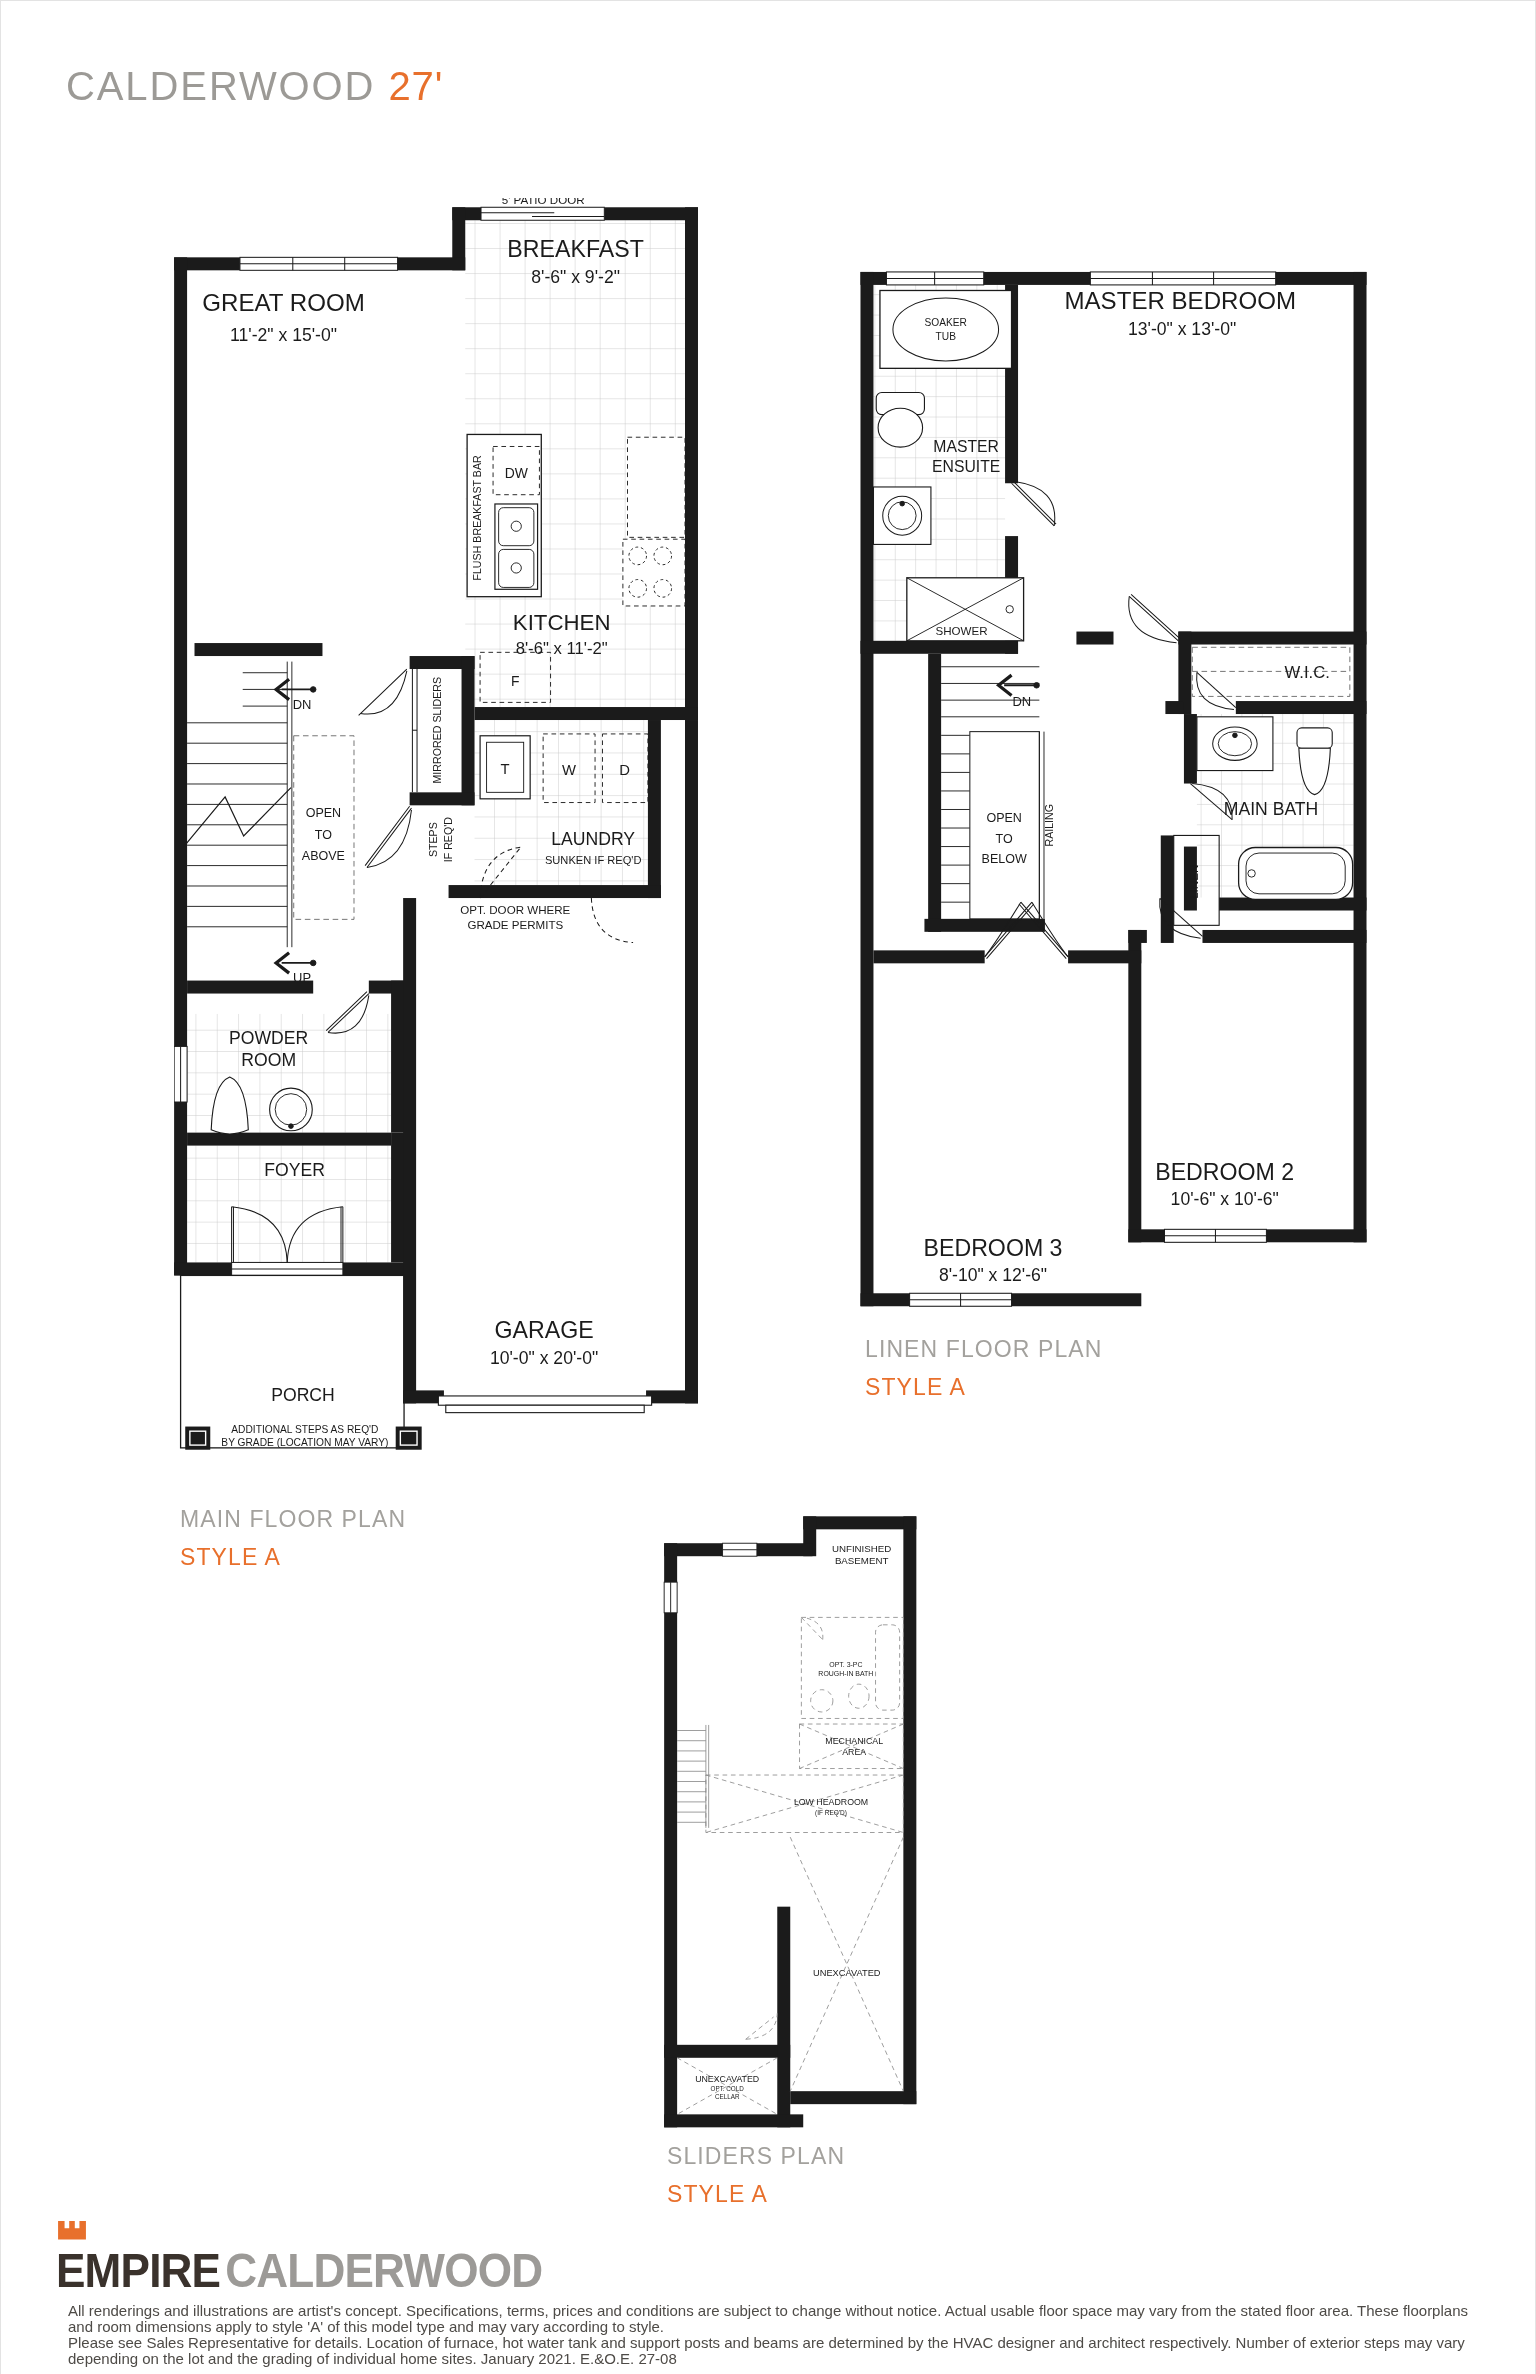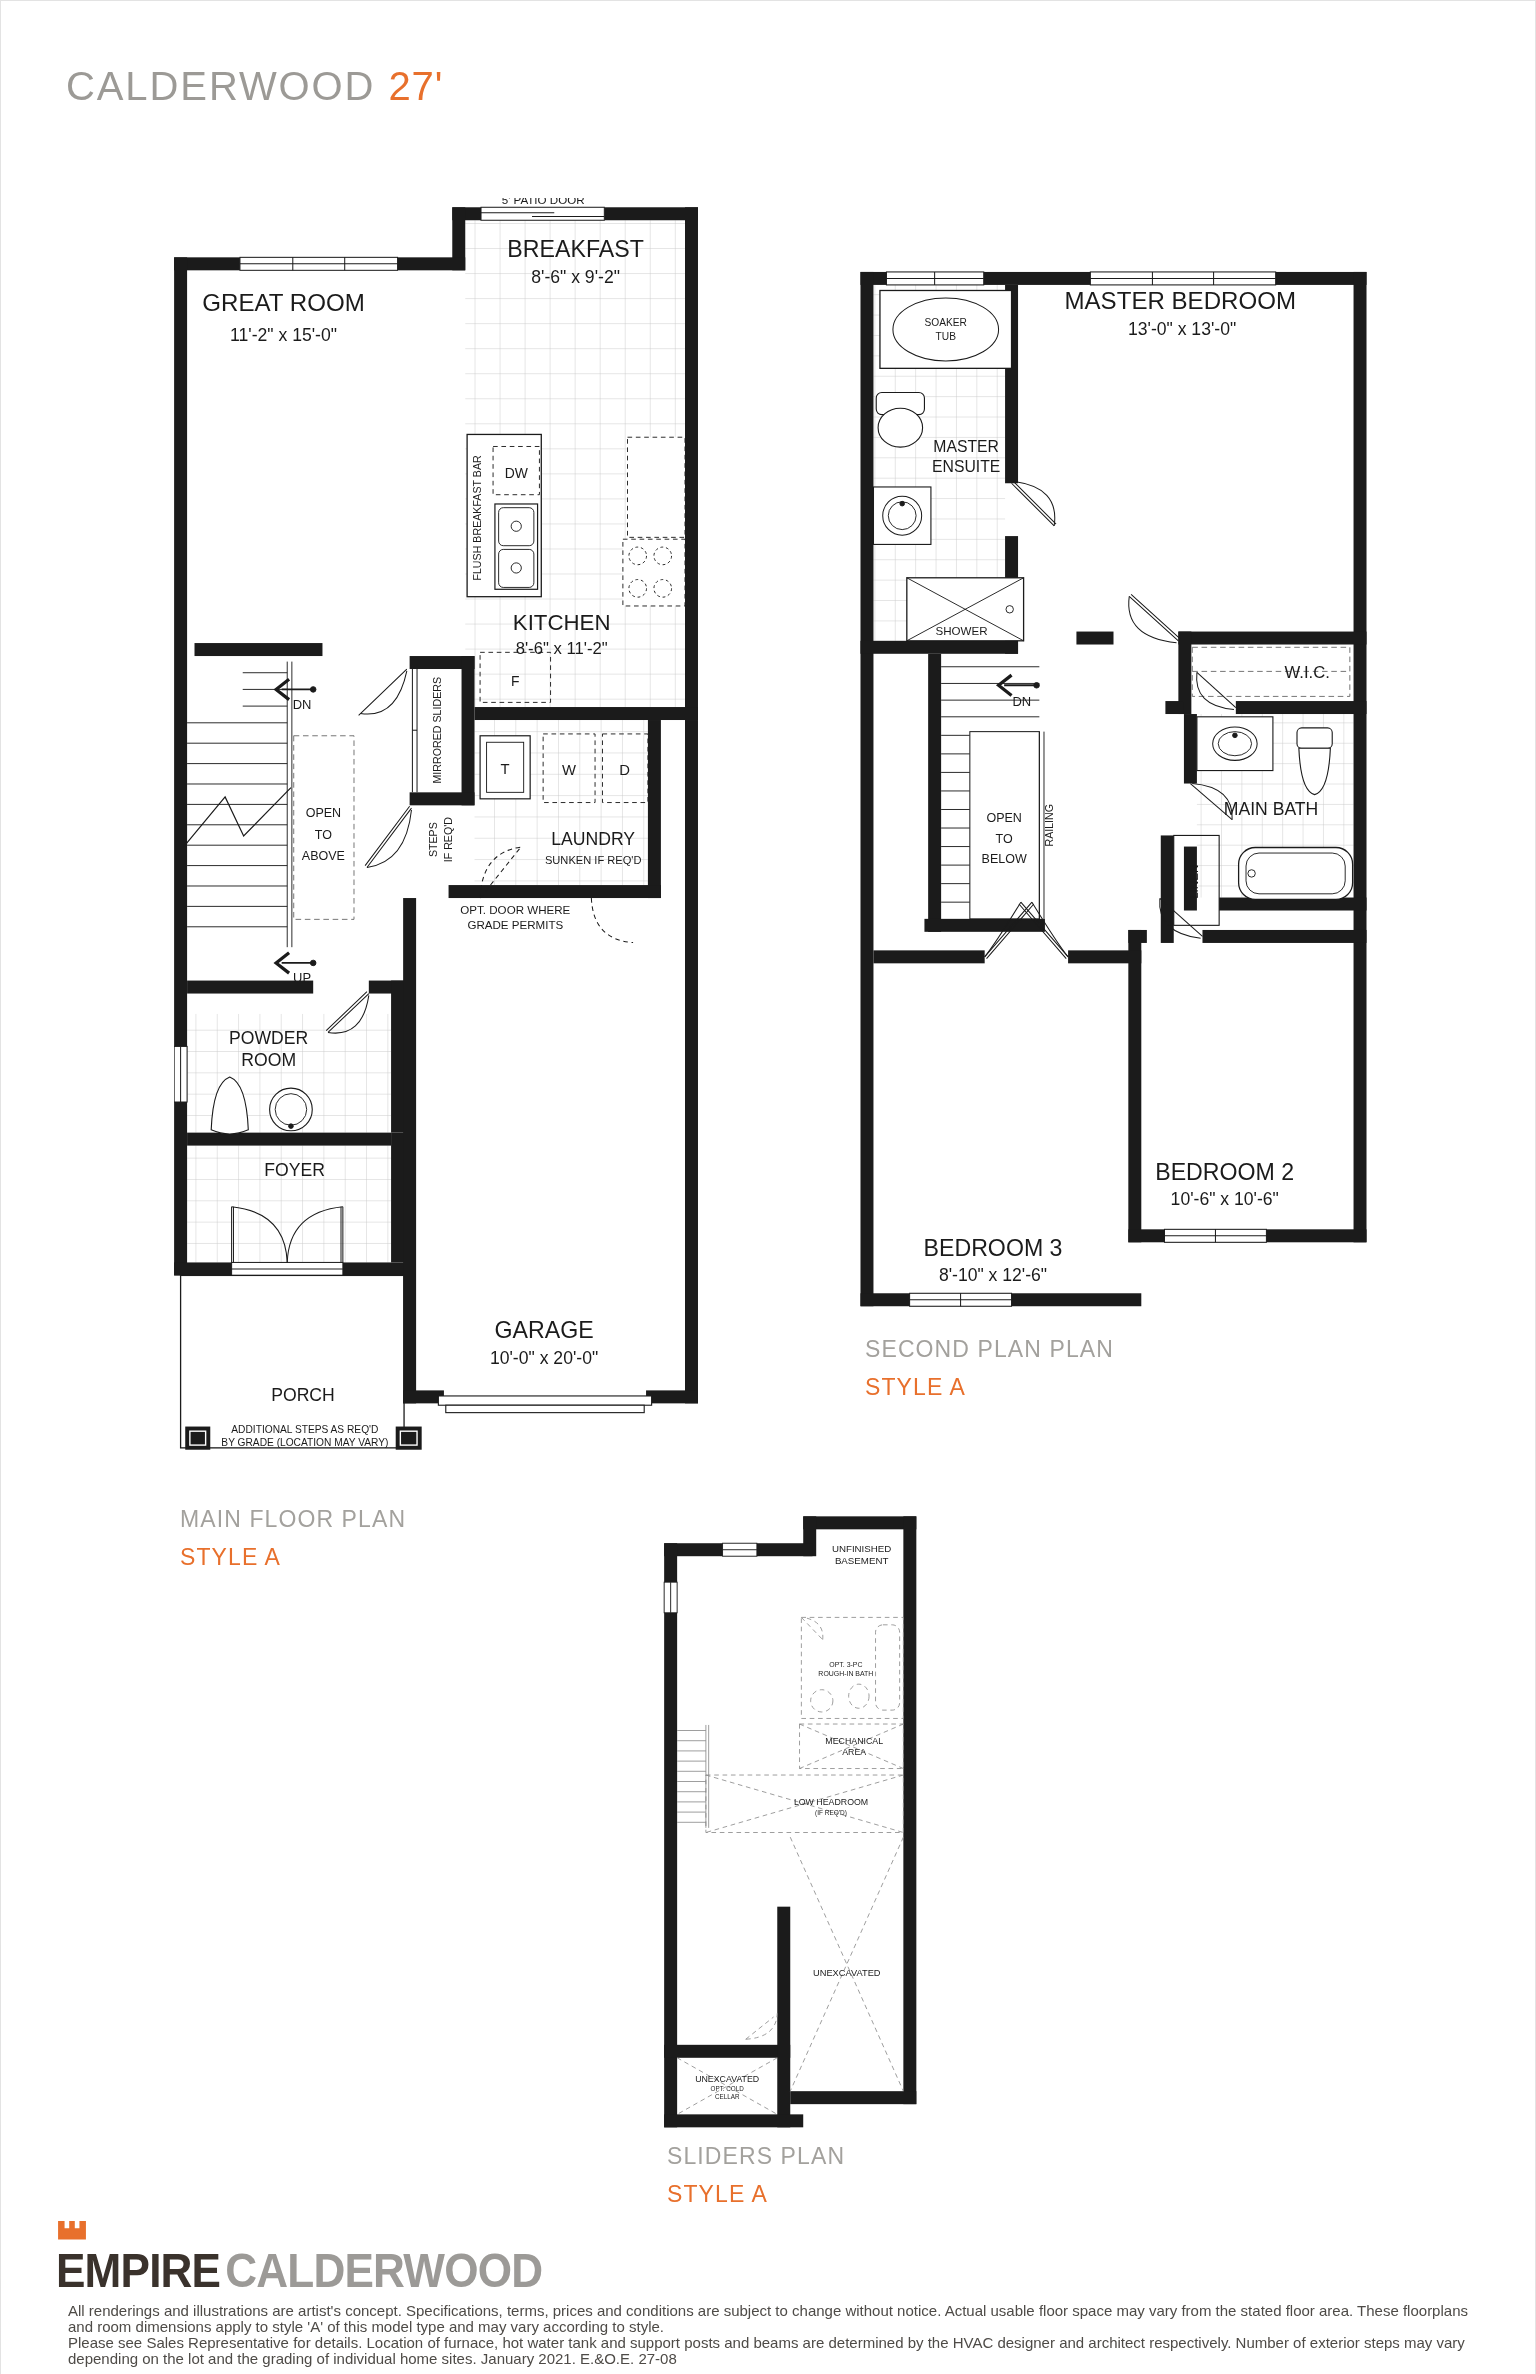--- a/index.html
+++ b/index.html
@@ -432,21 +432,21 @@
       <text x="83" y="629" font-size="6.8">OPT. COLD</text>
       <text x="83" y="637" font-size="6.8">CELLAR</text>
     </g>
   </svg>
 
   <div class="caption" style="left:179px;top:1504px">
     <div>MAIN FLOOR PLAN</div>
     <div class="style">STYLE A</div>
   </div>
   <div class="caption" style="left:864px;top:1334px">
-    <div>SECOND PLAN PLAN</div>
+    <div>LINEN FLOOR PLAN</div>
     <div class="style">STYLE A</div>
   </div>
   <div class="caption" style="left:666px;top:2141px">
     <div>SLIDERS PLAN</div>
     <div class="style">STYLE A</div>
   </div>
 
   <div class="logo">
     <svg class="crown" width="28" height="19.5" viewBox="0 0 30 21">
       <path d="M0 21 L0 1 L7 1 L7 9 L12 9 L12 1 L18 1 L18 9 L23 9 L23 1 L30 1 L30 21 Z" fill="#e8702c"></path>

